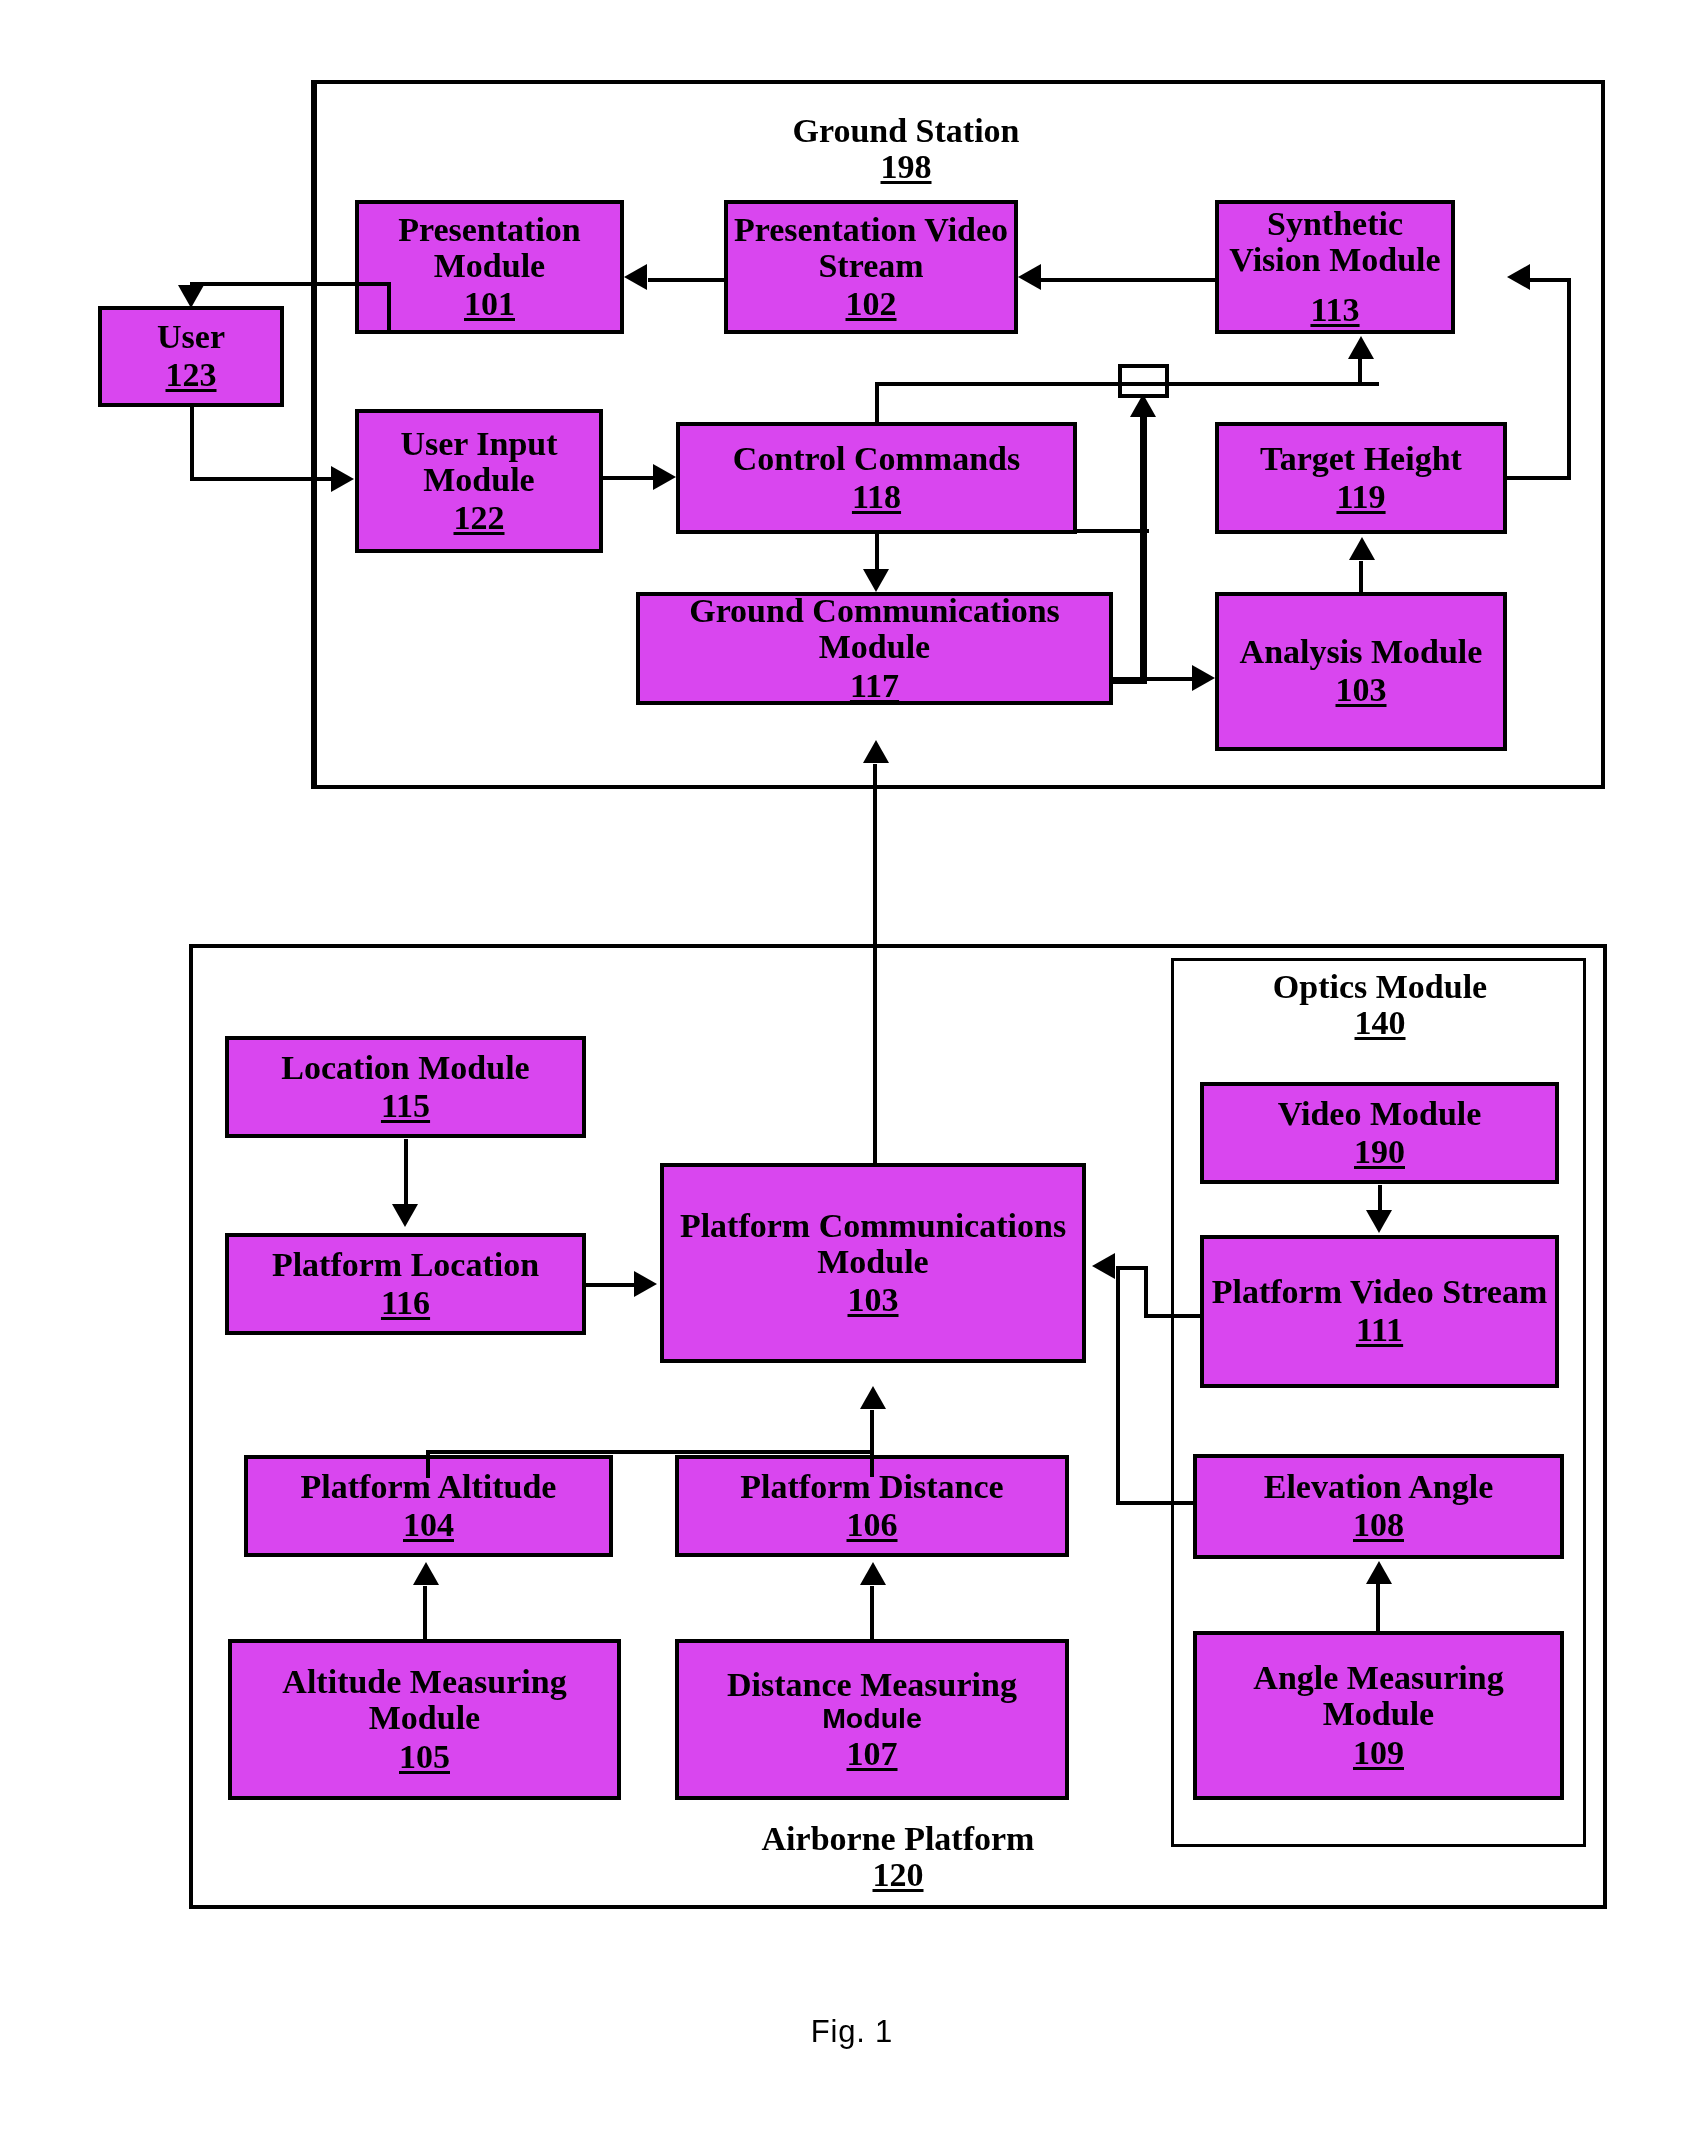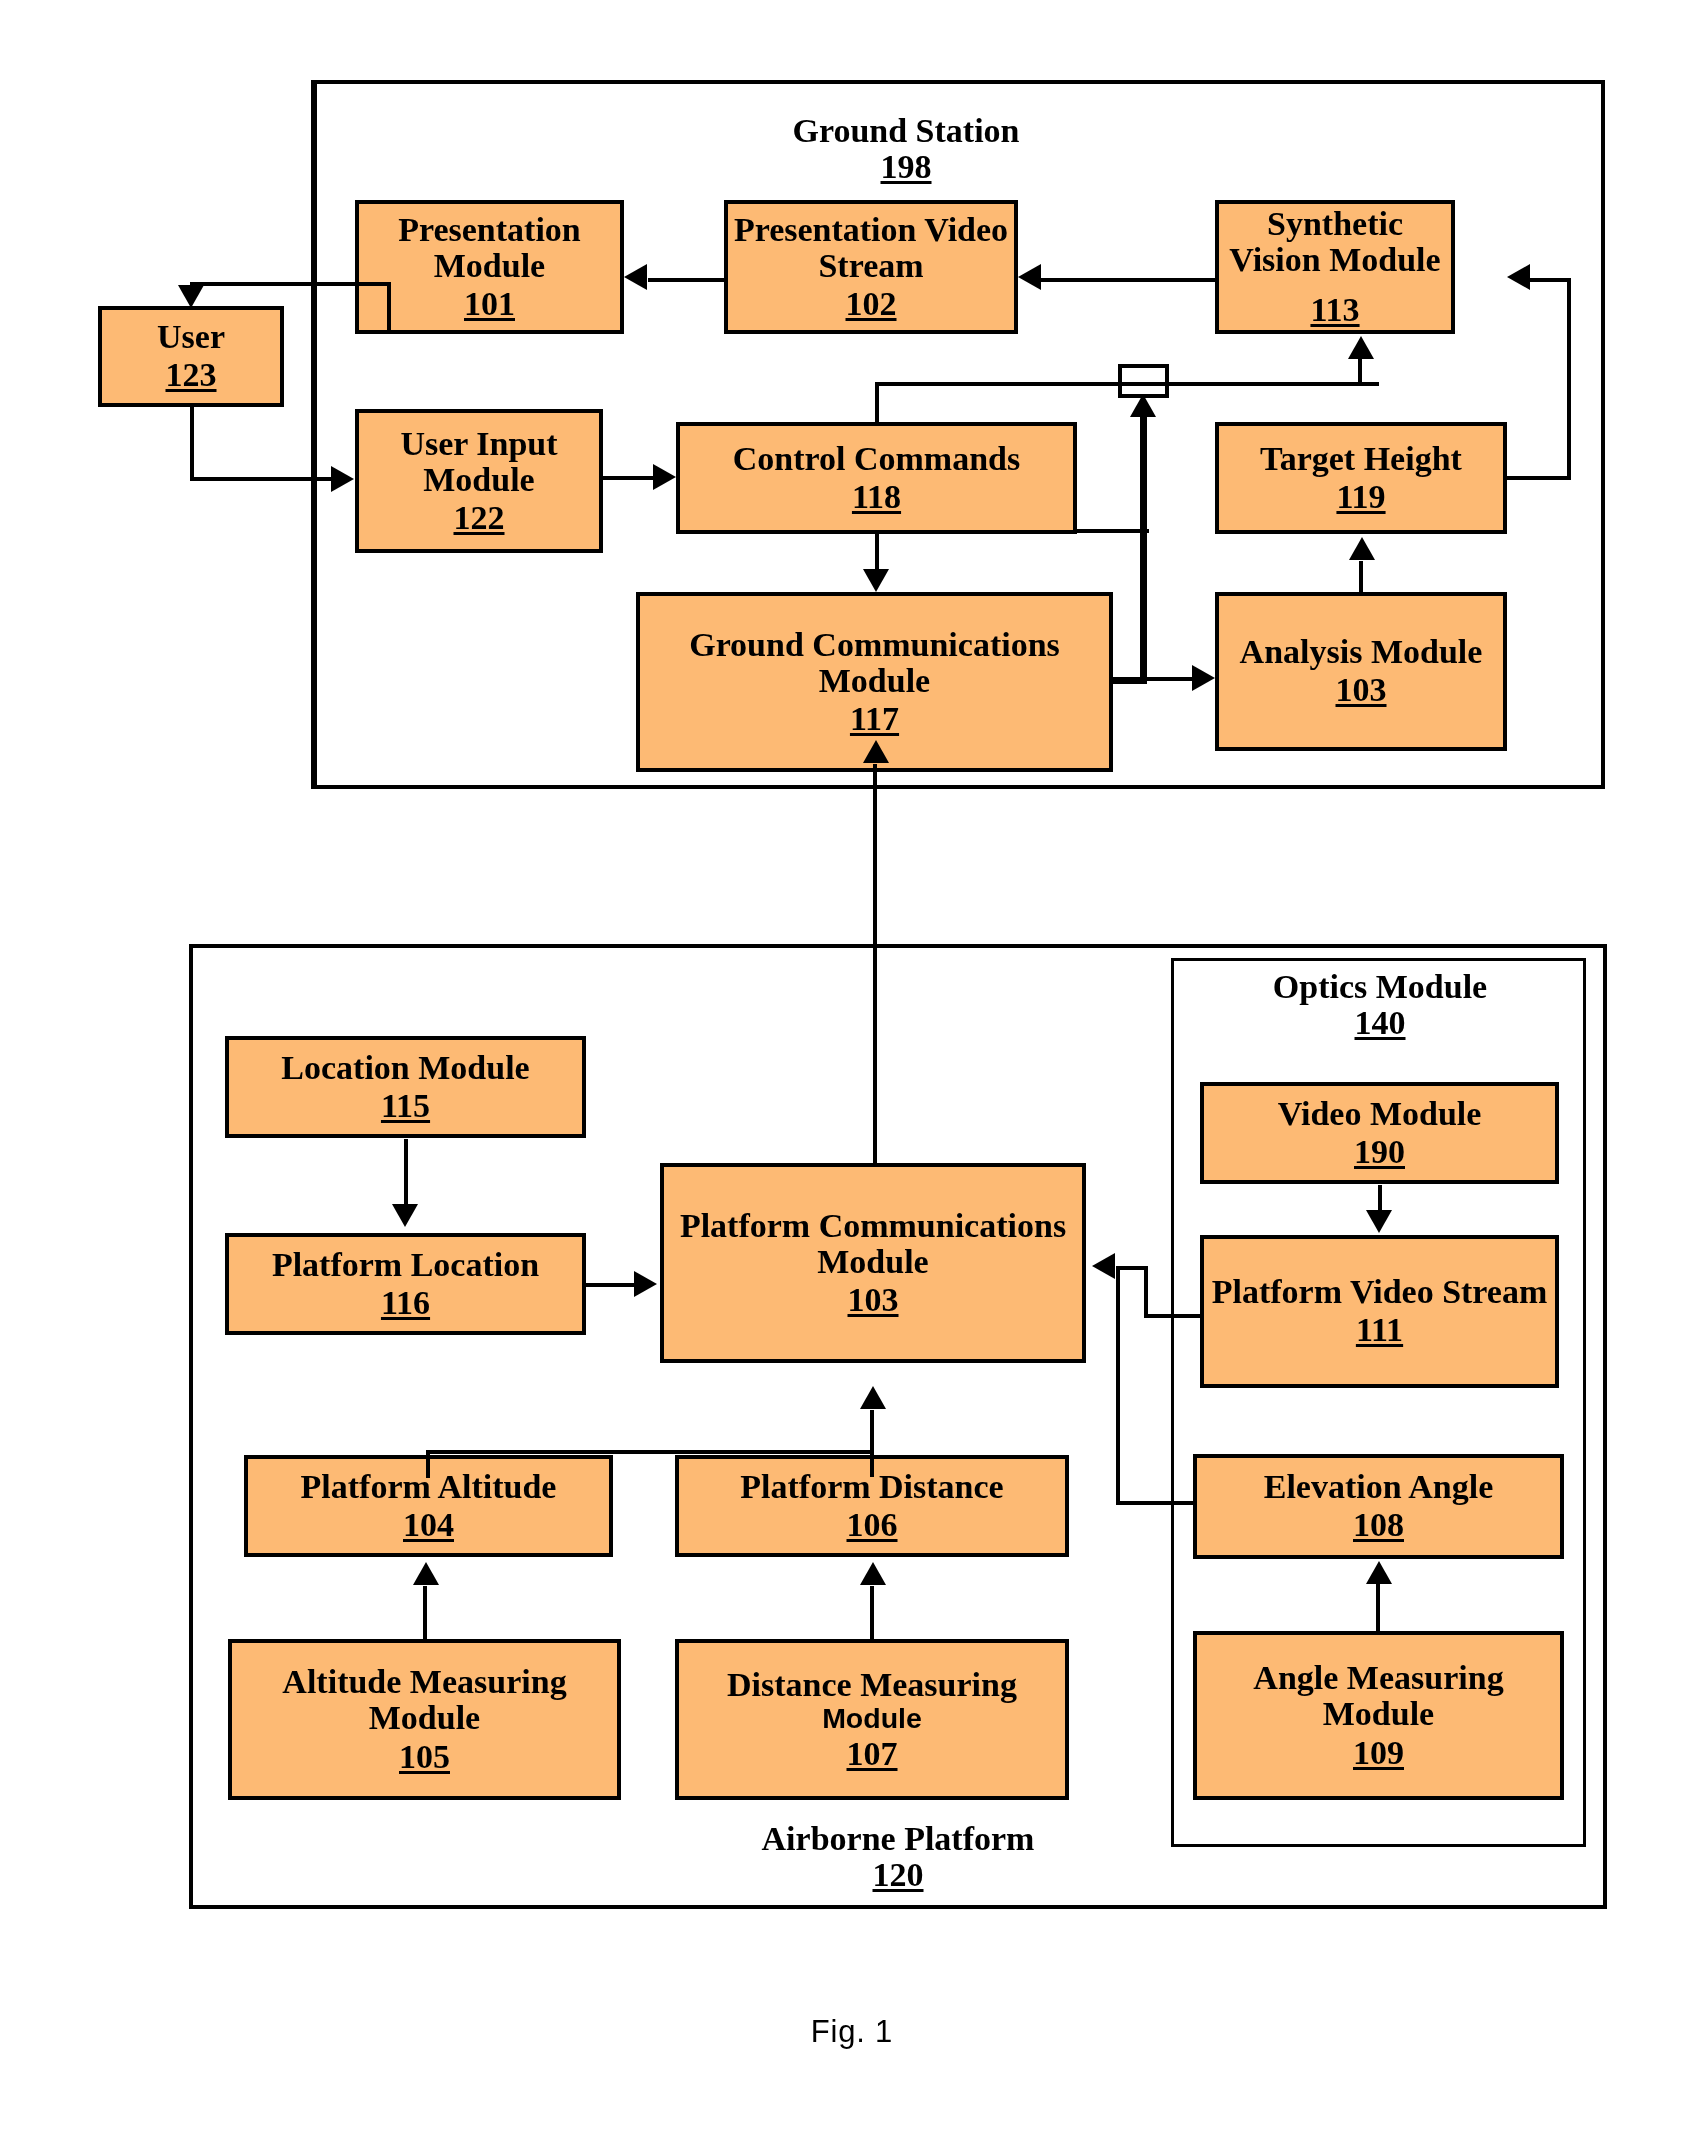--- a/index.html
+++ b/index.html
@@ -27,21 +27,21 @@
     background: transparent;
   }
   .boundary-thin {
     border: 3.4px solid #000;
     background: transparent;
   }
 
   
   .box {
     border: 4.2px solid #000;
-    background: #fdba74;
+    background: #d946ef;
     display: flex;
     flex-direction: column;
     align-items: center;
     justify-content: center;
     text-align: center;
     line-height: 1.07;
     font-weight: bold;
     font-size: 34px;
     padding: 1.7px 5px;
   }
@@ -146,21 +146,21 @@
   <div class="abs box" style="left:676px; top:422px; width:401px; height:112px;">
     <span class="ttl">Control Commands</span>
     <span class="num">118</span>
   </div>
 
   <div class="abs box" style="left:1215px; top:422px; width:292px; height:112px;">
     <span class="ttl">Target Height</span>
     <span class="num">119</span>
   </div>
 
-  <div class="abs box" style="left:636px; top:592px; width:477px; height:180px;">
+  <div class="abs box" style="left:636px; top:592px; width:477px; height:113px;">
     <span class="ttl">Ground Communications Module</span>
     <span class="num">117</span>
   </div>
 
   <div class="abs box" style="left:1215px; top:592px; width:292px; height:159px;">
     <span class="ttl">Analysis Module</span>
     <span class="num">103</span>
   </div>
 
   <div class="abs node" style="left:1118px; top:364px; width:51px; height:34px;"></div>

